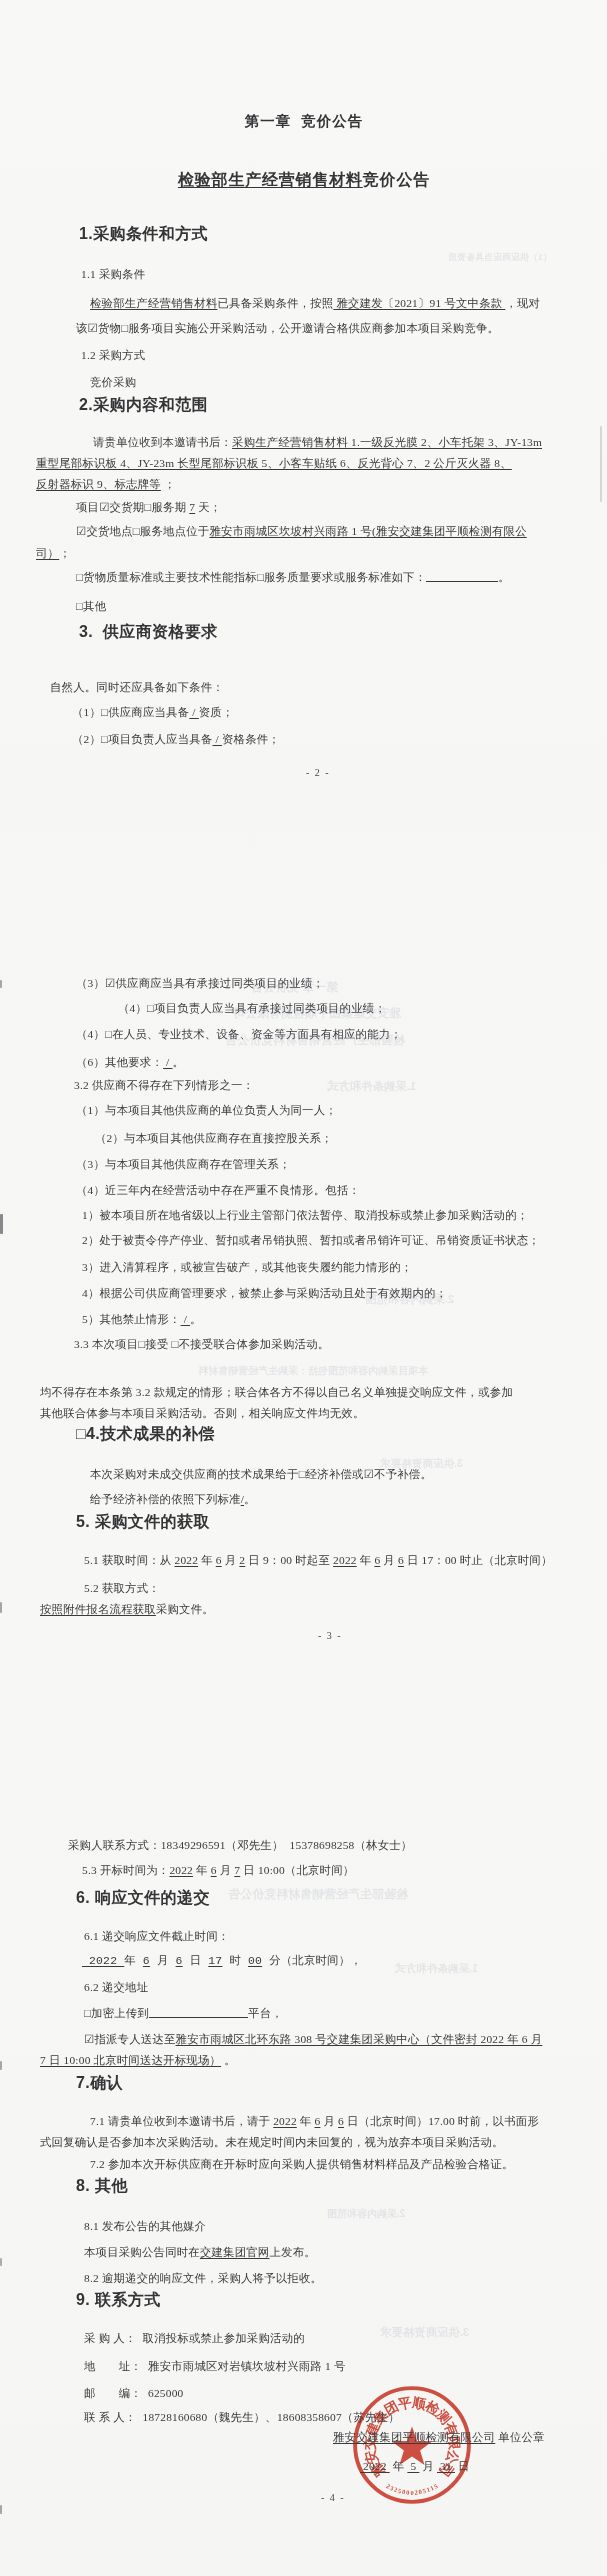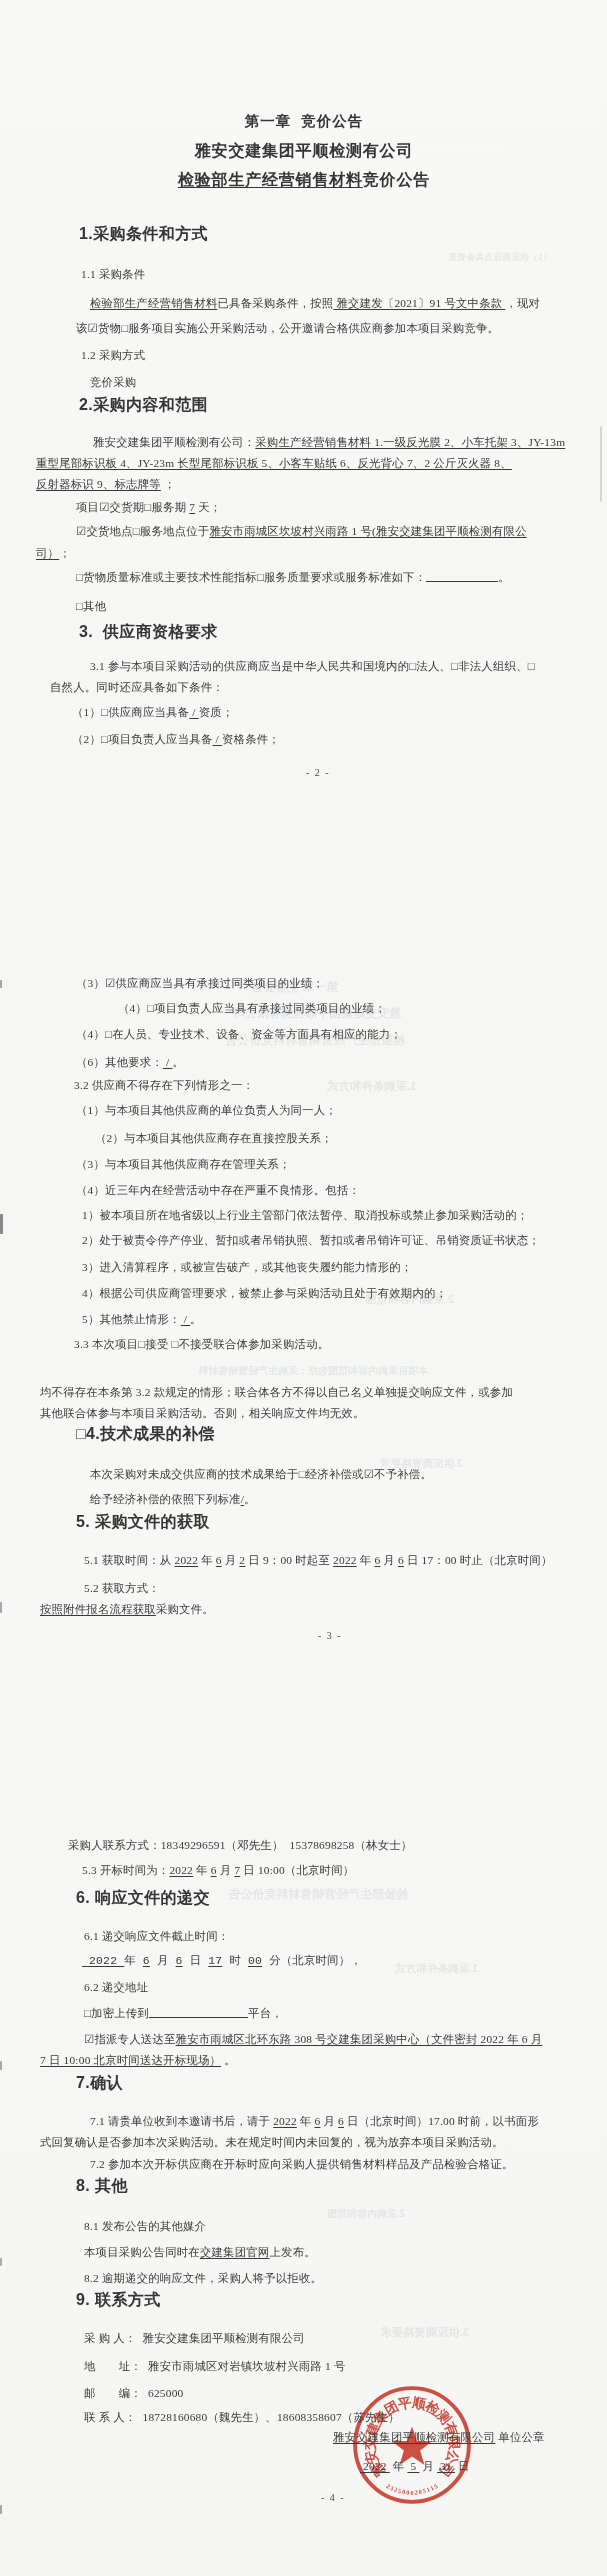--- a/index.html
+++ b/index.html
@@ -56,39 +56,37 @@
         <text x="90" y="160" transform="rotate(0 90 90)" text-anchor="middle" font-size="9" font-weight="700" fill="currentColor">0</text>
         <text x="90" y="160" transform="rotate(5 90 90)" text-anchor="middle" font-size="9" font-weight="700" fill="currentColor">0</text>
         <text x="90" y="160" transform="rotate(10 90 90)" text-anchor="middle" font-size="9" font-weight="700" fill="currentColor">0</text>
         <text x="90" y="160" transform="rotate(15 90 90)" text-anchor="middle" font-size="9" font-weight="700" fill="currentColor">5</text>
         <text x="90" y="160" transform="rotate(20 90 90)" text-anchor="middle" font-size="9" font-weight="700" fill="currentColor">2</text>
         <text x="90" y="160" transform="rotate(25 90 90)" text-anchor="middle" font-size="9" font-weight="700" fill="currentColor">3</text>
         <text x="90" y="160" transform="rotate(30 90 90)" text-anchor="middle" font-size="9" font-weight="700" fill="currentColor">2</text>
       </svg>
   </div>
 <div class="line t1" style="top: 112px; left: 0px; right: 0px; text-align: center;"><span>第一章  竞价公告</span></div>
-    <div class="line t2" style="top: 141px; left: 0px; right: 0px; text-align: center;"><span>雅安交建集团平顺检测有公司</span></div>
     <div class="line t2" style="top: 170px; left: 0px; right: 0px; text-align: center;"><span class="u">检验部生产经营销售材料</span><span>竞价公告</span></div>
     <div class="line h2" style="top: 224px; left: 79px;"><span>1.采购条件和方式</span></div>
     <div class="line" style="top: 267px; left: 81px;"><span>1.1 采购条件</span></div>
     <div class="line" style="top: 296px; left: 90px;"><span class="u">检验部生产经营销售材料</span><span>已具备采购条件，按照</span><span class="u"> 雅交建发〔2021〕91 号文中条款 </span><span>，现对</span></div>
     <div class="line" style="top: 321px; left: 76px;"><span>该☑货物□服务项目实施公开采购活动，公开邀请合格供应商参加本项目采购竞争。</span></div>
     <div class="line" style="top: 348px; left: 81px;"><span>1.2 采购方式</span></div>
     <div class="line" style="top: 375px; left: 90px;"><span>竞价采购</span></div>
     <div class="line h2" style="top: 395px; left: 79px;"><span>2.采购内容和范围</span></div>
-    <div class="line" style="top: 435px; left: 93px;"><span>雅安交建集团平顺检测有公司：</span><span class="u">采购生产经营销售材料 1.一级反光膜 2、小车托架 3、JY-13m</span></div>
+    <div class="line" style="top: 435px; left: 93px;"><span>请贵单位收到本邀请书后：</span><span class="u">采购生产经营销售材料 1.一级反光膜 2、小车托架 3、JY-13m</span></div>
     <div class="line" style="top: 456px; left: 36px;"><span class="u">重型尾部标识板 4、JY-23m 长型尾部标识板 5、小客车贴纸 6、反光背心 7、2 公斤灭火器 8、</span></div>
     <div class="line" style="top: 477px; left: 36px;"><span class="u">反射器标识 9、标志牌等</span><span> ；</span></div>
     <div class="line" style="top: 500px; left: 76px;"><span>项目☑交货期□服务期 </span><span class="u">7</span><span> 天；</span></div>
     <div class="line" style="top: 524px; left: 76px;"><span>☑交货地点□服务地点位于</span><span class="u">雅安市雨城区坎坡村兴雨路 1 号(雅安交建集团平顺检测有限公</span></div>
     <div class="line" style="top: 546px; left: 36px;"><span class="u">司）</span><span>；</span></div>
     <div class="line" style="top: 570px; left: 76px;"><span>□货物质量标准或主要技术性能指标□服务质量要求或服务标准如下：</span><span class="blank" style="width: 72px;">&nbsp;</span><span>。</span></div>
     <div class="line" style="top: 599px; left: 76px;"><span>□其他</span></div>
     <div class="line h2" style="top: 622px; left: 79px;"><span>3.  供应商资格要求</span></div>
-    <div class="line" style="top: 659px; left: 90px;"><span>3.1 参与本项目采购活动的供应商应当是中华人民共和国境内的□法人、□非法人组织、□</span></div>
     <div class="line" style="top: 680px; left: 50px;"><span>自然人。同时还应具备如下条件：</span></div>
     <div class="line" style="top: 705px; left: 72px;"><span>（1）□供应商应当具备</span><span class="u"> / </span><span>资质；</span></div>
     <div class="line" style="top: 732px; left: 72px;"><span>（2）□项目负责人应当具备</span><span class="u"> / </span><span>资格条件；</span></div>
     <div class="line pagenum" style="top: 766px; left: 306px;"><span>- 2 -</span></div>
     <div class="line" style="top: 976px; left: 76px;"><span>（3）☑供应商应当具有承接过同类项目的业绩；</span></div>
     <div class="line" style="top: 1001px; left: 76px; margin-left: 42px;"><span>（4）□项目负责人应当具有承接过同类项目的业绩；</span></div>
     <div class="line" style="top: 1027px; left: 76px;"><span>（4）□在人员、专业技术、设备、资金等方面具有相应的能力；</span></div>
     <div class="line" style="top: 1055px; left: 76px;"><span>（6）其他要求：</span><span class="u"> / </span><span>。</span></div>
     <div class="line" style="top: 1078px; left: 74px;"><span>3.2 供应商不得存在下列情形之一：</span></div>
     <div class="line" style="top: 1103px; left: 76px;"><span>（1）与本项目其他供应商的单位负责人为同一人；</span></div>
@@ -122,21 +120,21 @@
     <div class="line" style="top: 2053px; left: 40px;"><span class="u">7 日 10:00 北京时间送达开标现场）</span><span> 。</span></div>
     <div class="line h2" style="top: 2073px; left: 76px;"><span>7.确认</span></div>
     <div class="line" style="top: 2114px; left: 90px;"><span>7.1 请贵单位收到本邀请书后，请于 </span><span class="u">2022</span><span> 年 </span><span class="u">6</span><span> 月 </span><span class="u">6</span><span> 日（北京时间）17.00 时前，以书面形</span></div>
     <div class="line" style="top: 2135px; left: 40px;"><span>式回复确认是否参加本次采购活动。未在规定时间内未回复的，视为放弃本项目采购活动。</span></div>
     <div class="line" style="top: 2157px; left: 90px;"><span>7.2 参加本次开标供应商在开标时应向采购人提供销售材料样品及产品检验合格证。</span></div>
     <div class="line h2" style="top: 2176px; left: 76px;"><span>8. 其他</span></div>
     <div class="line" style="top: 2219px; left: 84px;"><span>8.1 发布公告的其他媒介</span></div>
     <div class="line" style="top: 2245px; left: 84px;"><span>本项目采购公告同时在</span><span class="u">交建集团官网</span><span>上发布。</span></div>
     <div class="line" style="top: 2271px; left: 84px;"><span>8.2 逾期递交的响应文件，采购人将予以拒收。</span></div>
     <div class="line h2" style="top: 2290px; left: 76px;"><span>9. 联系方式</span></div>
-    <div class="line" style="top: 2331px; left: 84px;"><span>采 购 人：  雅安交建集团平顺检测有限公司</span></div>
+    <div class="line" style="top: 2331px; left: 84px;"><span>采 购 人：  取消投标或禁止参加采购活动的</span></div>
     <div class="line" style="top: 2359px; left: 84px;"><span>地　　址：  雅安市雨城区对岩镇坎坡村兴雨路 1 号</span></div>
     <div class="line" style="top: 2386px; left: 84px;"><span>邮　　编：  625000</span></div>
     <div class="line" style="top: 2410px; left: 84px;"><span>联 系 人：  18728160680（魏先生）、18608358607（苏先生）</span></div>
     <div class="line" style="top: 2430px; left: 333px;"><span class="u">雅安交建集团平顺检测有限公司</span><span> 单位公章</span></div>
     <div class="line" style="top: 2459px; left: 360px;"><span class="u"> 2022 </span><span> 年 </span><span class="u"> 5 </span><span> 月 </span><span class="u"> 31 </span><span> 日</span></div>
     <div class="line pagenum" style="top: 2491px; left: 321px;"><span>- 4 -</span></div>
     <div class="bleed" style="top: 979px; left: 251px; font-size: 12px;">第一章 竞价公告</div>
     <div class="bleed" style="top: 1005px; left: 233px; font-size: 12px;">雅安交建集团平顺检测有限公司</div>
     <div class="bleed" style="top: 1032px; left: 225px; font-size: 12px;">检验部生产经营销售材料竞价公告</div>
     <div class="bleed" style="top: 1079px; left: 327px; font-size: 11.4px;">1.采购条件和方式</div>

